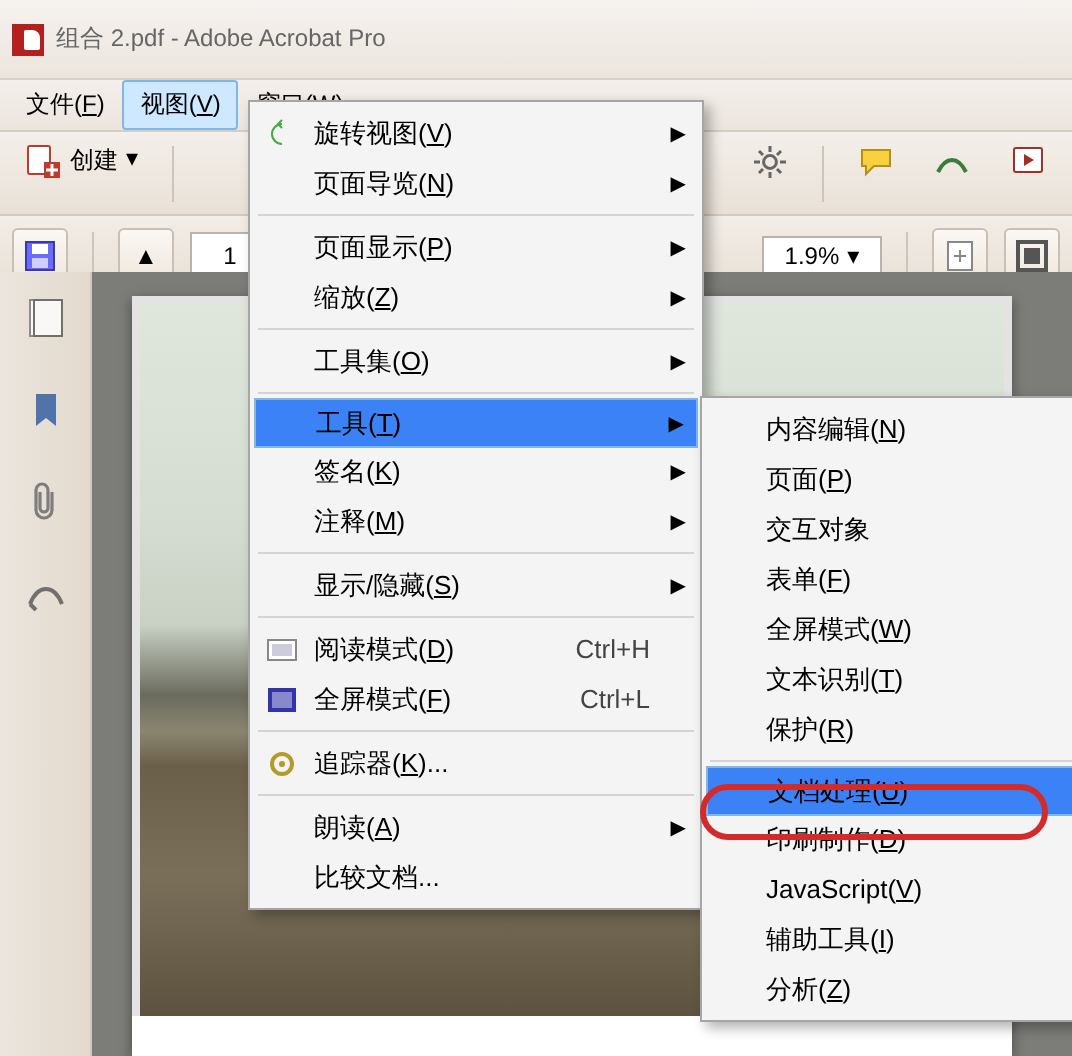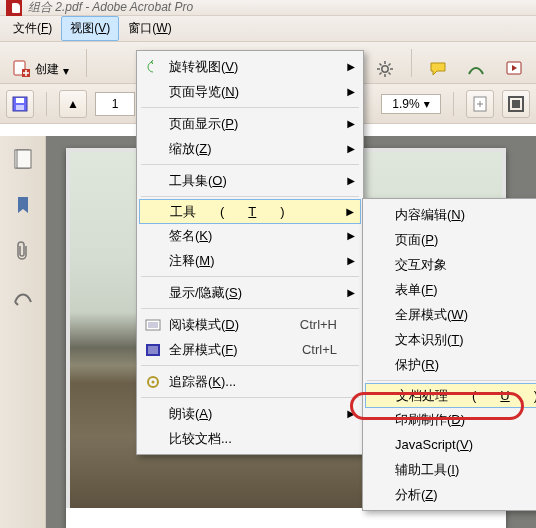--- a/index.html
+++ b/index.html
@@ -8,29 +8,28 @@
     font-size: 12px;
     background: #fff;
     width: 536px;
     height: 528px;
     overflow: hidden;
     position: relative;
   }
 
   
   .title-bar {
-    height: 16px;
+    height: 40px;
     background: linear-gradient(#f6f2ef, #ece5de);
     display: flex;
     align-items: center;
     padding: 0 6px;
     border-bottom: 1px solid #d8d0c6;
     gap: 6px;
     color: #666;
-    font-style: italic;
   }
   .app-icon {
     width: 16px; height: 16px;
     display: inline-block;
     background: #b42020;
     position: relative;
   }
   .app-icon::after {
     content: "";
     position: absolute;
@@ -67,21 +66,21 @@
     display: flex;
     align-items: center;
     padding: 0 6px;
     gap: 6px;
     border-bottom: 1px solid #d3c9bf;
   }
   .tb-sep { width: 1px; height: 28px; background: #cec4b9; margin: 0 4px; }
   .tb-btn {
     height: 32px;
     display: flex;
-    align-items: flex-end;
+    align-items: flex-start;
     gap: 4px;
     padding: 0 6px;
     border: 1px solid transparent;
     border-radius: 3px;
   }
   .ico { width: 18px; height: 18px; display: inline-block; }
   .ico-create svg, .ico svg { width: 100%; height: 100%; }
 
   
   .toolbar2 {
@@ -157,45 +156,43 @@
   .side-ico { width: 22px; height: 22px; opacity: .8; }
 
   
   .dropdown {
     position: absolute;
     background: #f4f4f4;
     border: 1px solid #a6a6a6;
     box-shadow: 3px 3px 6px rgba(0,0,0,.3);
     padding: 3px 2px;
     font-size: 13px;
-    margin-left: 12px;
   }
   .dropdown .row {
     display: flex;
     align-items: center;
     height: 25px;
     padding: 0 24px 0 30px;
     position: relative;
     white-space: nowrap;
   }
   .dropdown .row .shortcut {
     position: absolute;
     right: 24px;
     color: #444;
   }
   .dropdown .row .sub-arrow {
     position: absolute;
     right: 6px;
     font-size: 10px;
   }
   .dropdown .row.highlight {
-    background: #fef9c3;
+    background: #3b82f6;
     border: 1px solid #7fb8e8;
     margin: -1px 0;
-    gap: 24px;
   }
   .dropdown .sep {
     height: 1px; background: #d4d4d4;
     margin: 3px 2px;
   }
   .dropdown .row .row-ico {
     position: absolute;
     left: 6px;
     width: 16px; height: 16px;
     display: flex; align-items: center; justify-content: center;

